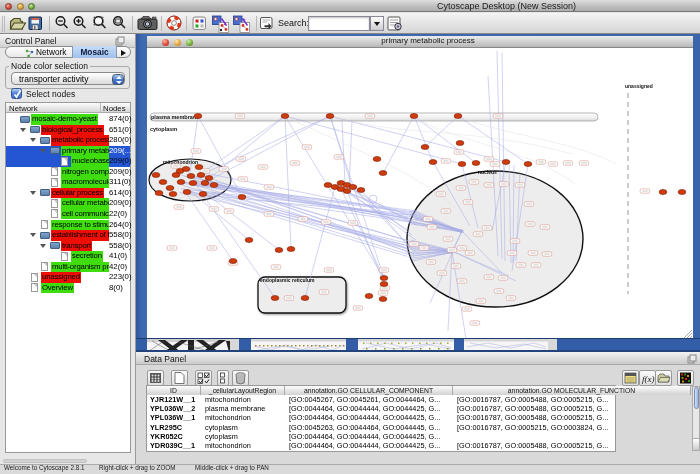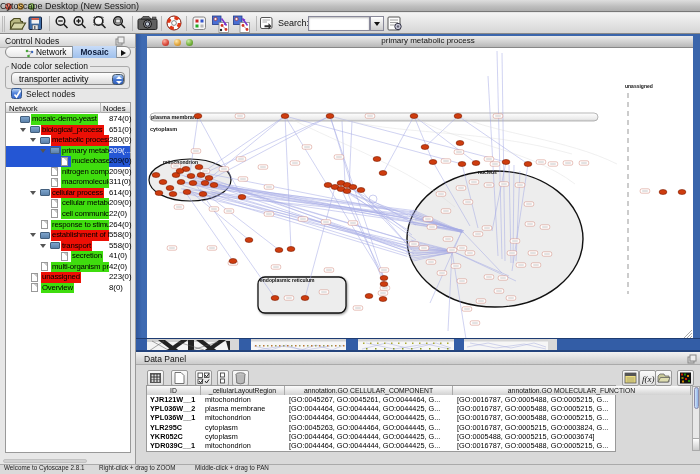--- a/index.html
+++ b/index.html
@@ -22,21 +22,21 @@
 .btn{position:absolute;top:0px;height:12px;border:1px solid #888;background:linear-gradient(#fdfdfd,#d8d8d8);font-size:7.5px;line-height:12px;text-align:center;color:#111;}
 .dico{position:absolute;top:0;width:17px;height:16px;border:1px solid #999;background:linear-gradient(#fafafa,#e0e0e0);border-radius:2px;}
 </style></head>
 <body>
 <div id="app">
 
 <div class="abs" id="titlebar">
  <div class="tl" style="left:5px;top:2.5px;width:7px;height:7px;background:radial-gradient(circle at 35% 30%,#ffb0a0,#d94b3d 55%,#a82517);border:0.5px solid #8d3020;"></div>
  <div class="tl" style="left:16.5px;top:2.5px;width:7px;height:7px;background:radial-gradient(circle at 35% 30%,#ffeab0,#e2a63e 55%,#b87a14);border:0.5px solid #9a7020;"></div>
  <div class="tl" style="left:28px;top:2.5px;width:7px;height:7px;background:radial-gradient(circle at 35% 30%,#cdeca6,#74b13e 55%,#49801c);border:0.5px solid #4d7028;"></div>
- <div class="abs" style="left:0;top:1px;width:664px;text-align:left;font-size:9px;color:#1a1a1a;">Cytoscape Desktop (New Session)</div>
+ <div class="abs" style="left:0;top:1px;width:576px;text-align:right;font-size:9px;color:#1a1a1a;">Cytoscape Desktop (New Session)</div>
 </div>
 
 <div class="abs" id="toolbar">
  <div class="sep" style="left:48.5px"></div>
  <div class="sep" style="left:131.5px"></div>
  <div class="sep" style="left:161px"></div>
  <div class="sep" style="left:186px"></div>
  <div class="sep" style="left:256px"></div>
  <div class="abs" style="left:278px;top:5px;font-size:9px;color:#111;">Search:</div>
  <div class="abs" style="left:308px;top:3px;width:62px;height:15px;background:#fff;border:1px solid #889;box-shadow:inset 0 1px 2px #bbb;"></div>
@@ -738,21 +738,21 @@
             <path d="M331 9 L352 5 L375 10 L398 5 L410 9"></path>
             <path d="M334 5 L360 10 L388 6 L410 11"></path>
           </g>
           <rect x="412" y="1" width="9" height="13" fill="#d8d8d8"></rect>
         </svg>
       </div>
       <div class="abs" style="left:0;top:316px;width:564px;height:2px;background:#23437c;"></div>
     </div>
 <div class="abs" style="left:0;top:34px;width:136px;height:430px;background:#e7e7e7;border-right:1px solid #999;"></div>
 <div class="abs" style="left:0;top:34px;width:136px;height:14px;background:linear-gradient(#f6f6f6,#d2d2d2);border-bottom:1px solid #b5b5b5;border-right:1px solid #999;">
- <span style="position:absolute;left:5px;top:2px;font-size:8.5px;color:#111;">Control Nodes</span>
+ <span style="position:absolute;left:5px;top:2px;font-size:8.5px;color:#111;">Control Panel</span>
  <svg style="position:absolute;left:115px;top:2px;" width="10" height="10">
         <rect x="1" y="3" width="6" height="6" fill="none" stroke="#888"></rect>
         <rect x="3" y="1" width="6" height="6" fill="#eee" stroke="#888"></rect>
       </svg>
 </div>
 <div class="abs" style="left:5px;top:46px;width:126px;height:12px;border:1px solid #8a8a8a;border-radius:6px;background:linear-gradient(#fff,#e8e8e8);font-size:8.3px;">
  <svg style="position:absolute;left:19px;top:1.5px;" width="9" height="9">
         <circle cx="2" cy="2" r="1.3" fill="#44aa33"></circle>
         <circle cx="7" cy="3" r="1.3" fill="#3366cc"></circle>
         <circle cx="3.5" cy="7" r="1.3" fill="#44aa33"></circle>
@@ -965,21 +965,20 @@
         <div class="td" style="left:58px;top:27.4px;width:80px;font-weight:normal;">mitochondrion</div>
         <div class="td" style="left:142px;top:27.4px;width:164px;font-weight:normal;">[GO:0044464, GO:0044444, GO:0044425, G...</div>
         <div class="td" style="left:310px;top:27.4px;width:234px;font-weight:normal;">[GO:0016787, GO:0005488, GO:0005215, G...</div>
         <div class="td" style="left:3px;top:36.599999999999994px;width:51px;font-weight:bold;">YLR295C</div>
         <div class="td" style="left:58px;top:36.599999999999994px;width:80px;font-weight:normal;">cytoplasm</div>
         <div class="td" style="left:142px;top:36.599999999999994px;width:164px;font-weight:normal;">[GO:0045263, GO:0044464, GO:0044445, G...</div>
         <div class="td" style="left:310px;top:36.599999999999994px;width:234px;font-weight:normal;">[GO:0016787, GO:0005215, GO:0003824, G...</div>
         <div class="td" style="left:3px;top:45.8px;width:51px;font-weight:bold;">YKR052C</div>
         <div class="td" style="left:58px;top:45.8px;width:80px;font-weight:normal;">cytoplasm</div>
         <div class="td" style="left:142px;top:45.8px;width:164px;font-weight:normal;">[GO:0044464, GO:0044444, GO:0044425, G...</div>
-        <div class="td" style="left:310px;top:45.8px;width:234px;font-weight:normal;">[GO:0005488, GO:0005215, GO:0003674]</div>
         <div class="td" style="left:3px;top:55.0px;width:51px;font-weight:bold;">YDR039C__1</div>
         <div class="td" style="left:58px;top:55.0px;width:80px;font-weight:normal;">mitochondrion</div>
         <div class="td" style="left:142px;top:55.0px;width:164px;font-weight:normal;">[GO:0044464, GO:0044444, GO:0044425, G...</div>
         <div class="td" style="left:310px;top:55.0px;width:234px;font-weight:normal;">[GO:0016787, GO:0005488, GO:0005215, G...</div>
       </div>
       <div style="position:absolute;left:556px;top:34px;width:8px;height:65px;background:#e8e8e8;border:1px solid #aaa;">
         <div style="position:absolute;left:0.5px;top:0px;width:5px;height:22px;background:linear-gradient(90deg,#cfe2f8,#8fb4e8);border:0.5px solid #88a;border-radius:3px;"></div>
         <div style="position:absolute;left:0;bottom:0;width:6px;height:12px;background:linear-gradient(#fff,#ccc);border-top:1px solid #aaa;"></div>
       </div>
     </div>

